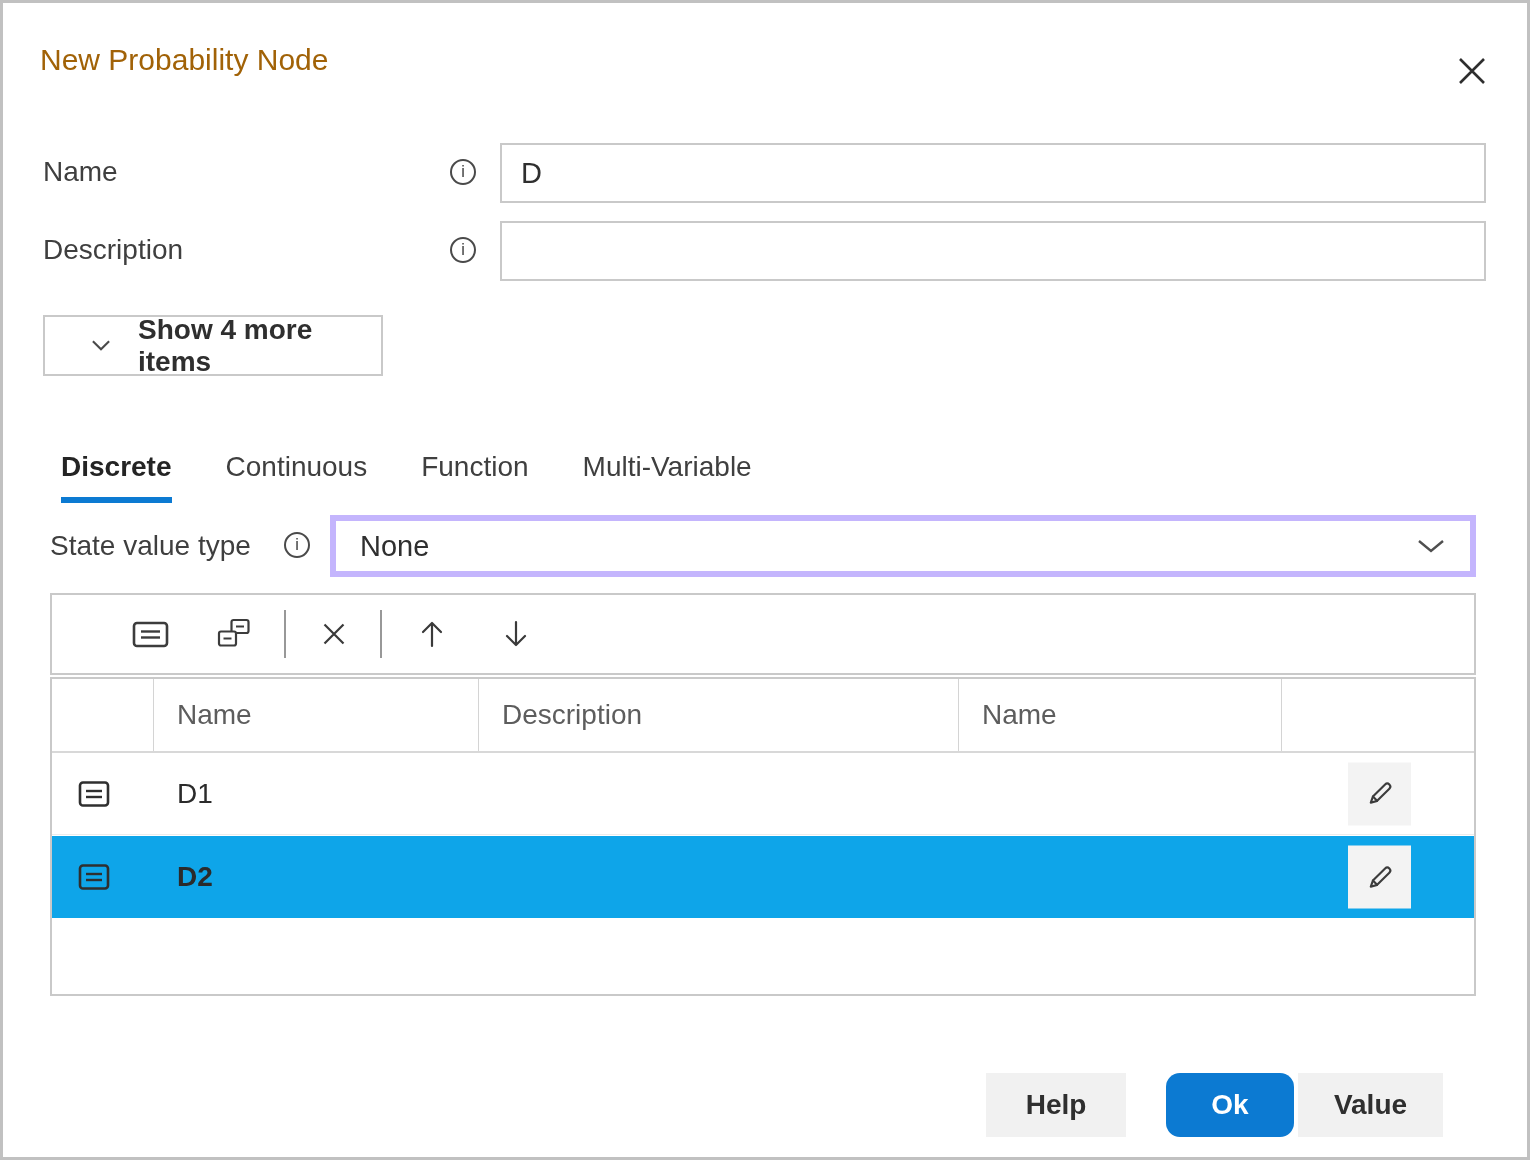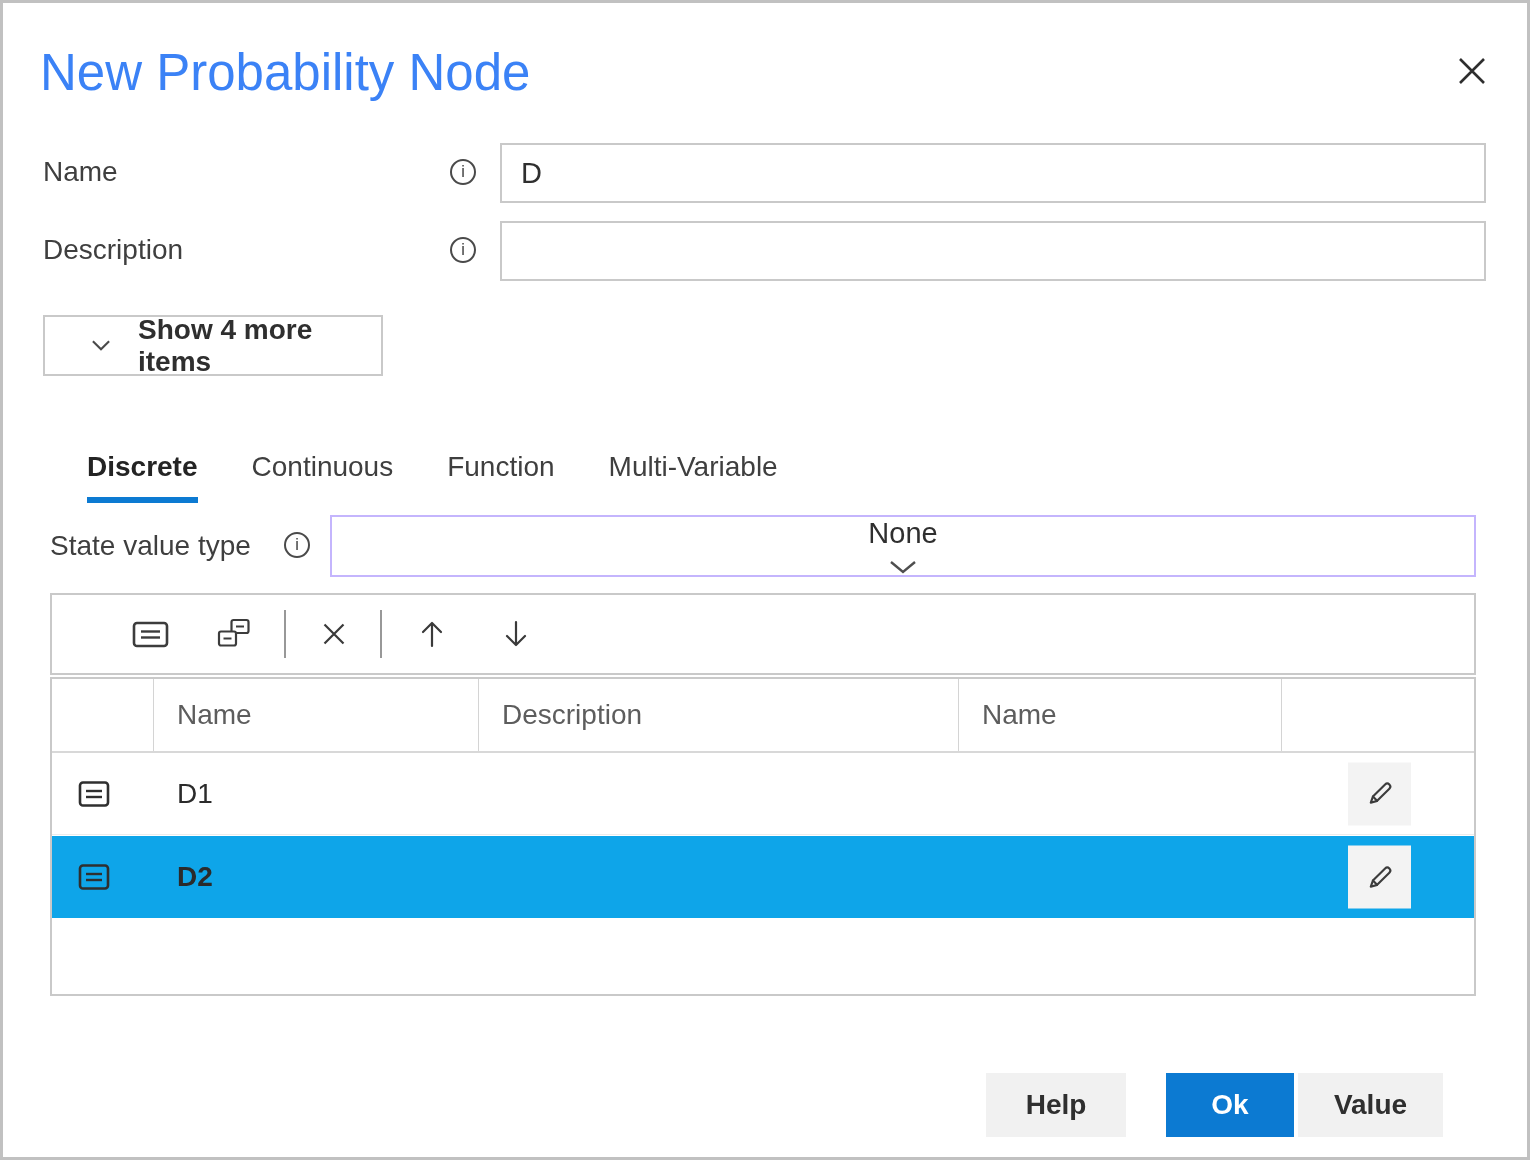--- a/index.html
+++ b/index.html
@@ -1,19 +1,19 @@
 <!DOCTYPE html>
 <html><head>
 <meta charset="utf-8">
 <style>
   html,body{margin:0;padding:0;background:#e9e9e9;}
   body{width:1530px;height:1160px;position:relative;font-family:"Liberation Sans","DejaVu Sans",sans-serif;}
   .dialog{position:absolute;inset:0;background:#ffffff;border:3px solid #c1c1c1;box-sizing:border-box;}
 
-  .title{position:absolute;left:37px;top:40px;font-size:51px;color:#3b82f6;}
+  .title{position:absolute;left:37px;top:40px;font-size:30px;color:#a16207;}
   .close-btn{position:absolute;left:1449px;top:48px;width:40px;height:40px;display:flex;align-items:center;justify-content:center;cursor:pointer;}
 
   .lbl{position:absolute;font-size:28px;color:#3f3f3f;}
   .lbl-name{left:40px;top:153px;}
   .lbl-desc{left:40px;top:231px;}
   .lbl-svt{left:47px;top:527px;}
 
   .info{position:absolute;width:26px;height:26px;border:2px solid #4a4a4a;border-radius:50%;box-sizing:border-box;
         display:flex;align-items:center;justify-content:center;font-size:16px;color:#3a3a3a;cursor:pointer;}
   .info-name{left:447px;top:156px;}
@@ -24,25 +24,25 @@
        padding:0 19px;background:#fff;outline:none;font-family:inherit;}
   .txt-name{left:497px;top:140px;width:986px;height:60px;}
   .txt-desc{left:497px;top:218px;width:986px;height:60px;}
 
   .show-more{position:absolute;left:40px;top:312px;width:340px;height:61px;border:2px solid #c9c9c9;background:#fff;
              display:flex;align-items:center;gap:27px;padding-left:46px;box-sizing:border-box;cursor:pointer;}
   .show-more .sm-label{font-size:28px;font-weight:bold;color:#2f2f2f;}
 
   .tabs{position:absolute;left:58px;top:448px;display:flex;gap:54px;}
   .tab{font-size:28px;color:#3f3f3f;position:relative;padding-bottom:20px;cursor:pointer;white-space:nowrap;}
-  .tab.active{font-weight:bold;color:#242424;margin-left:26px;}
+  .tab.active{font-weight:bold;color:#242424;}
   .tab.active::after{content:"";position:absolute;left:0;right:0;bottom:0;height:6px;background:#0c7ad2;}
 
-  .dropdown{position:absolute;left:327px;top:512px;width:1146px;height:62px;border:2px solid #c4b5fd;background:#fff;
-            box-sizing:border-box;display:flex;align-items:center;padding:0 24px;cursor:pointer;flex-direction:column;}
+  .dropdown{position:absolute;left:327px;top:512px;width:1146px;height:62px;border:6px solid #c4b5fd;background:#fff;
+            box-sizing:border-box;display:flex;align-items:center;padding:0 24px;cursor:pointer;}
   .dropdown .dd-value{font-size:29px;color:#2f2f2f;flex:1;}
 
   .toolbar{position:absolute;left:47px;top:590px;width:1426px;height:82px;border:2px solid #c9c9c9;box-sizing:border-box;background:#fff;}
   .tb-btn{position:absolute;top:50%;transform:translateY(-50%);width:56px;height:56px;display:flex;align-items:center;justify-content:center;cursor:pointer;}
   .tb-add{left:70px;}
   .tb-dup{left:154px;}
   .tb-del{left:254px;}
   .tb-up{left:352px;}
   .tb-down{left:436px;}
   .tb-sep{position:absolute;top:15px;bottom:15px;width:2px;background:#989898;}
@@ -65,21 +65,21 @@
   .row-icon{position:absolute;left:26px;top:50%;transform:translateY(-50%);display:flex;}
   .cell-name{position:absolute;left:125px;top:50%;transform:translateY(-50%);font-size:28px;color:#2b2b2b;}
   .cell-desc{position:absolute;left:450px;top:50%;transform:translateY(-50%);font-size:28px;color:#2b2b2b;}
   .cell-value{position:absolute;left:930px;top:50%;transform:translateY(-50%);font-size:28px;color:#2b2b2b;}
   .edit-btn{position:absolute;left:1296px;top:50%;transform:translateY(-50%);width:63px;height:63px;background:#f3f3f3;
             display:flex;align-items:center;justify-content:center;cursor:pointer;}
 
   .btn{position:absolute;top:1070px;height:64px;border:none;font-size:28px;font-weight:bold;font-family:inherit;
        cursor:pointer;display:flex;align-items:center;justify-content:center;box-sizing:border-box;}
   .btn-help{left:983px;width:140px;background:#f1f1f1;color:#2f2f2f;}
-  .btn-ok{left:1163px;width:128px;background:#0c7ad2;color:#ffffff;}
+  .btn-ok{left:1163px;width:128px;background:#0c7ad2;color:#ffffff;border-radius:14px;}
   .btn-cancel{left:1295px;width:145px;background:#f1f1f1;color:#2f2f2f;}
 
   svg{display:block;}
 </style>
 </head>
 <body>
 
 <div class="dialog">
 
   <div class="title">New Probability Node</div>

